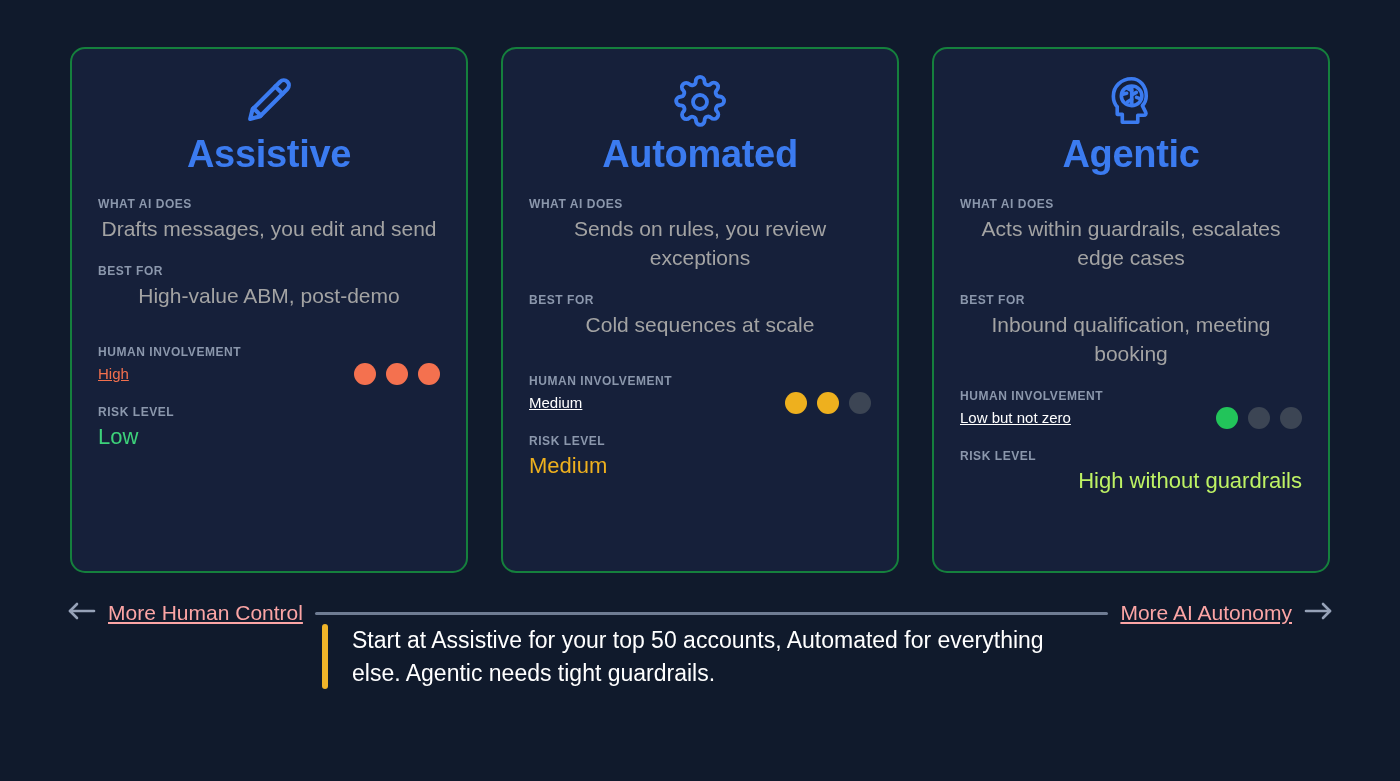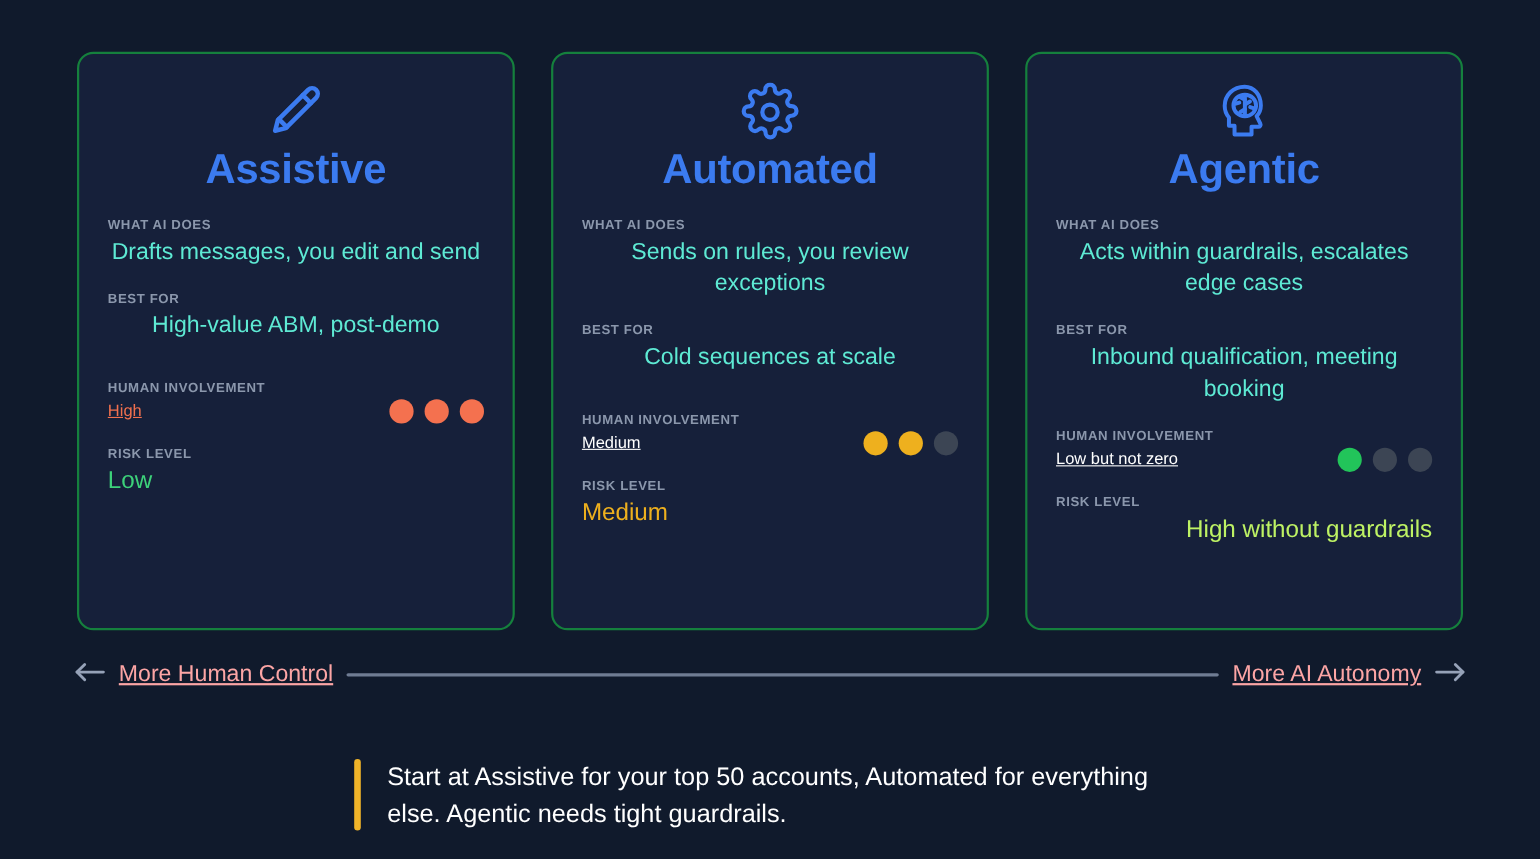--- a/index.html
+++ b/index.html
@@ -68,21 +68,21 @@
   .field-label {
     font-size: 12px;
     font-weight: bold;
     letter-spacing: 0.55px;
     color: #8b97ac;
     text-transform: uppercase;
     margin-bottom: 4px;
   }
   .field-value {
     font-size: 21px;
-    color: #5eead4;
+    color: #a3a3a3;
     line-height: 1.38;
     text-align: center;
     padding: 0 2px;
   }
 
   .spacer-sm { height: 16px; }
   .spacer-md { height: 30px; }
 
   .involve-row {
     display: flex;
@@ -134,21 +134,21 @@
     height: 3px;
     background: #6f7c93;
     border-radius: 2px;
   }
   .axis-arrow { display: block; flex-shrink: 0; }
 
   
   .callout {
     position: absolute;
     left: 322px;
-    top: 690px;
+    top: 624px;
     width: 760px;
     display: flex;
     gap: 24px;
   }
   .callout-bar {
     width: 6px;
     border-radius: 3px;
     background: #f0b429;
     flex-shrink: 0;
     align-self: stretch;

